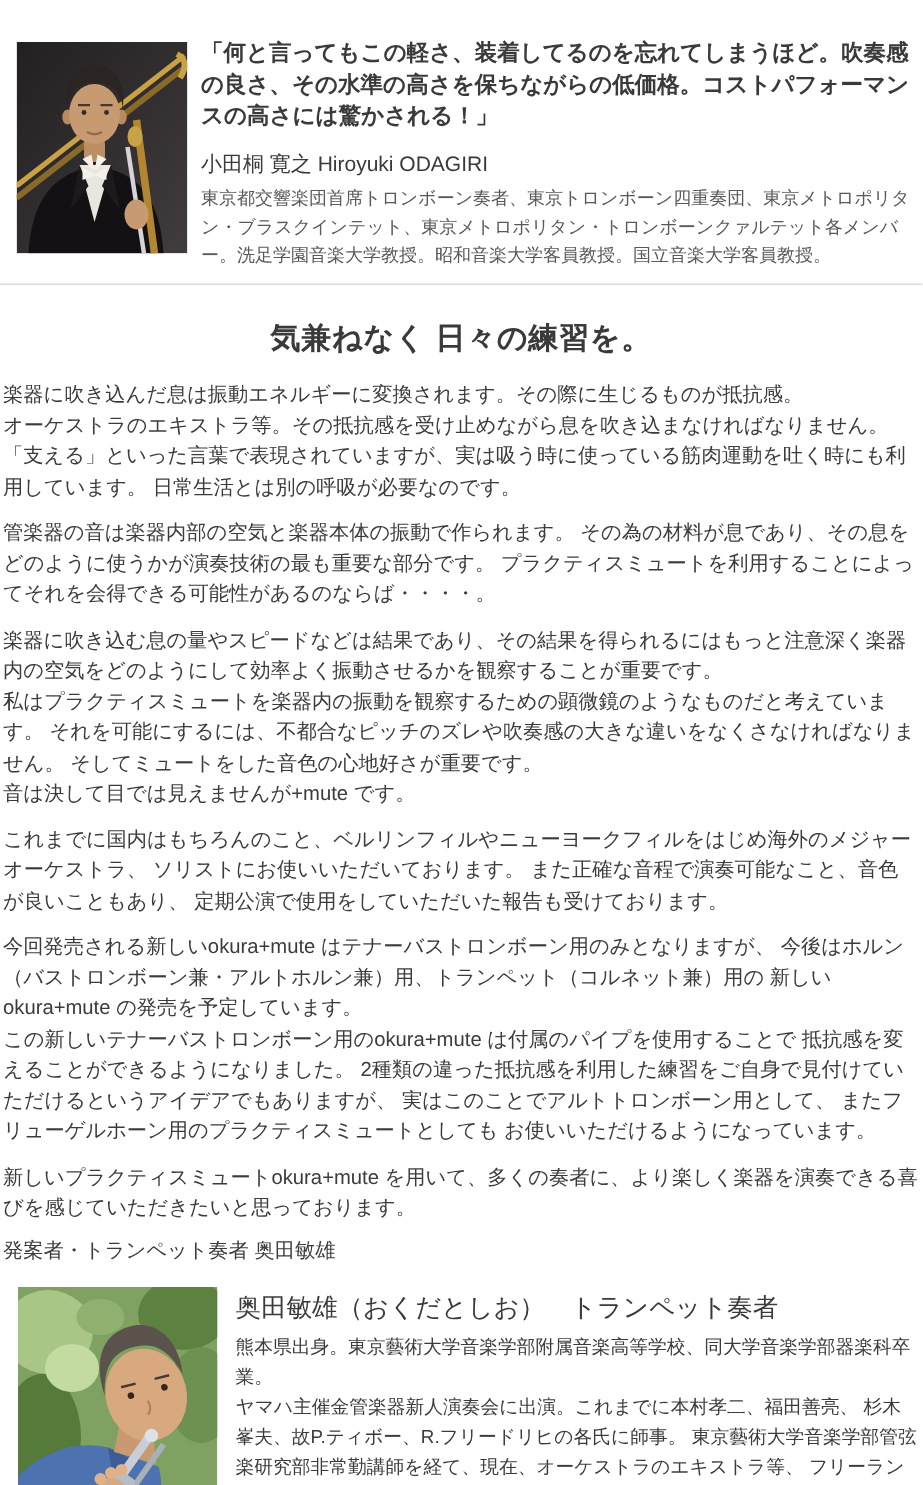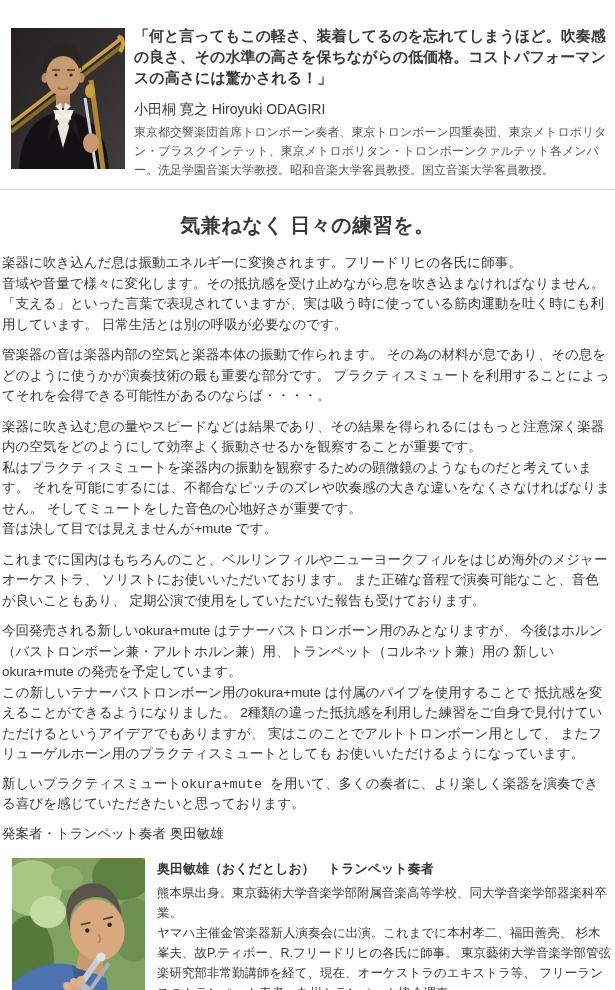--- a/index.html
+++ b/index.html
@@ -24,29 +24,29 @@
 
   .divider { border:none; border-top:1px solid #dcdcdc; margin:9px 0 0 0; }
 
   
   .article-heading {
     text-align:center; font-size:20px; font-weight:bold; color:#3a3a3a;
     margin:22px 0 0 0; letter-spacing:0.5px;
   }
   .article-body { padding:14px 3px 0 2px; }
   .para { font-size:13.5px; line-height:20.5px; margin:0 0 10px 0; color:#3b3b3b; }
-  .para:last-child { margin-bottom:0;font-family:Liberation Mono, monospace; }
+  .para:last-child { margin-bottom:0; }
 
   .inventor-lead { font-size:13.5px; line-height:20px; color:#3b3b3b; margin:8px 0 4px 2px; }
 
   
   .inventor { display:flex; align-items:flex-start; padding:10px 3px 8px 12px; box-sizing:border-box; }
   .inventor .photo-frame { flex:none; width:133px; height:175px; overflow:hidden; }
   .inventor .text-col { flex:1; margin-left:12px; min-width:0; }
-  .inventor-name { font-size:13px; font-weight:bold; color:#3a3a3a; margin-top:2px; }
+  .inventor-name { font-size:17px; font-weight:normal; color:#3a3a3a; margin-top:2px; }
   .inventor-bio { font-size:12.5px; line-height:20px; color:#3b3b3b; margin-top:5px; }
 </style>
 </head>
 <body>
 
 <div class="page">
 
   <div class="endorsement">
     <div class="photo-frame">
       <svg viewBox="0 0 114 141" width="114" height="141" preserveAspectRatio="none" role="img">
@@ -89,22 +89,22 @@
       <div class="endorser-bio">東京都交響楽団首席トロンボーン奏者、東京トロンボーン四重奏団、東京メトロポリタン・ブラスクインテット、東京メトロポリタン・トロンボーンクァルテット各メンバー。洗足学園音楽大学教授。昭和音楽大学客員教授。国立音楽大学客員教授。</div>
     </div>
   </div>
 
   <hr class="divider">
 
   <h2 class="article-heading">気兼ねなく 日々の練習を。</h2>
 
   <div class="article-body">
     <p class="para">
-      <span>楽器に吹き込んだ息は振動エネルギーに変換されます。フリードリヒの各氏に師事。</span><br>
-      <span>音域や音量で様々に変化します。その抵抗感を受け止めながら息を吹き込まなければなりません。</span><br>
+      <span>楽器に吹き込んだ息は振動エネルギーに変換されます。その際に生じるものが抵抗感。</span><br>
+      <span>オーケストラのエキストラ等。その抵抗感を受け止めながら息を吹き込まなければなりません。</span><br>
       <span>「支える」といった言葉で表現されていますが、実は吸う時に使っている筋肉運動を吐く時にも利用しています。 日常生活とは別の呼吸が必要なのです。</span>
     </p>
     <p class="para">
       <span>管楽器の音は楽器内部の空気と楽器本体の振動で作られます。 その為の材料が息であり、その息をどのように使うかが演奏技術の最も重要な部分です。 プラクティスミュートを利用することによってそれを会得できる可能性があるのならば・・・・。</span>
     </p>
     <p class="para">
       <span>楽器に吹き込む息の量やスピードなどは結果であり、その結果を得られるにはもっと注意深く楽器内の空気をどのようにして効率よく振動させるかを観察することが重要です。</span><br>
       <span>私はプラクティスミュートを楽器内の振動を観察するための顕微鏡のようなものだと考えています。 それを可能にするには、不都合なピッチのズレや吹奏感の大きな違いをなくさなければなりません。 そしてミュートをした音色の心地好さが重要です。</span><br>
       <span>音は決して目では見えませんが+mute です。</span>
     </p>

